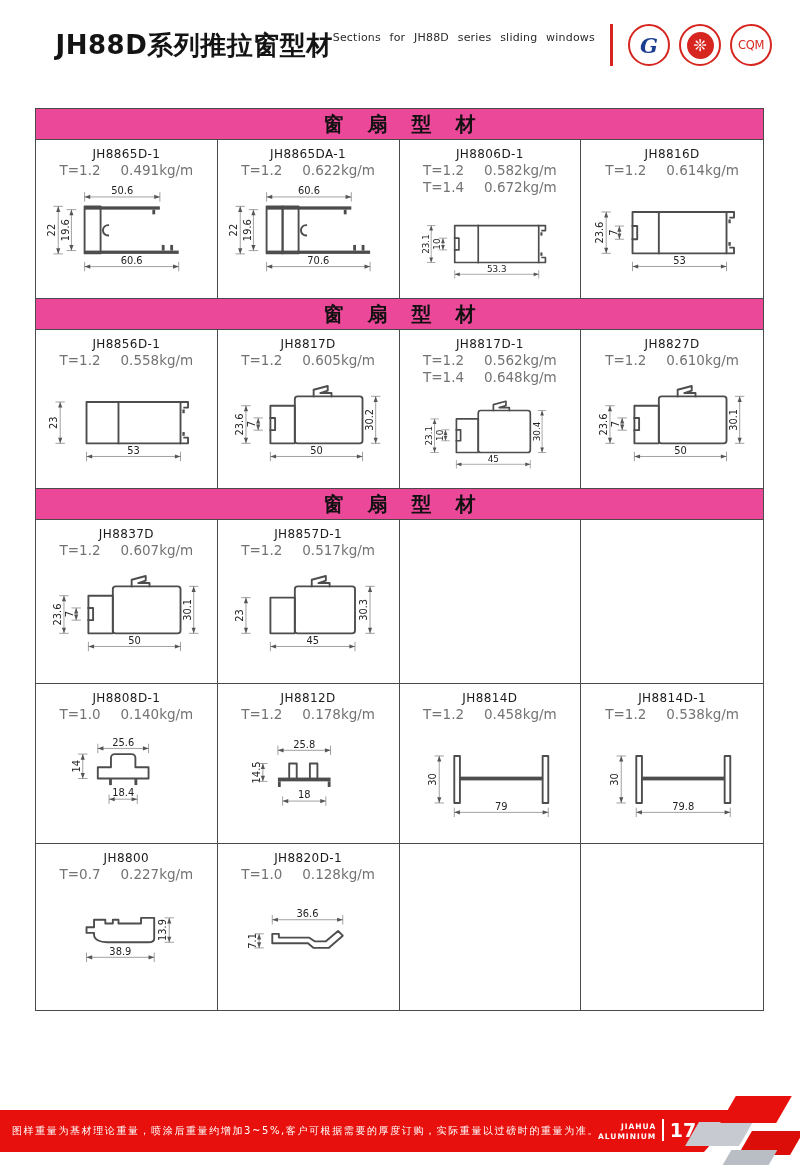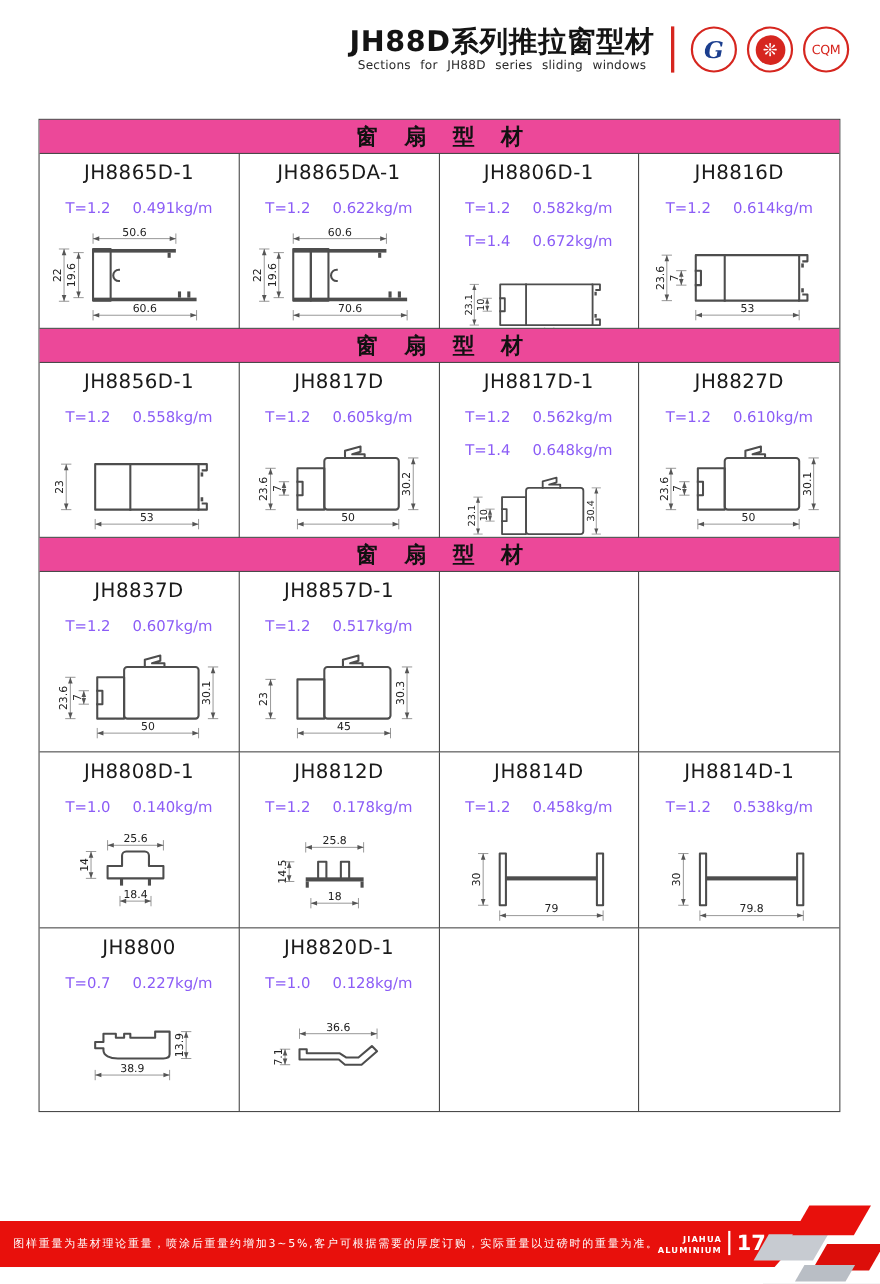--- a/index.html
+++ b/index.html
@@ -1,41 +1,41 @@
 <!DOCTYPE html>
 <html><head>
 <meta charset="utf-8">
 <style>
   html,body{margin:0;padding:0;background:#e9e9e9}
   .page{position:relative;width:800px;height:1167px;background:#ffffff;overflow:hidden;
         font-family:"DejaVu Sans","Liberation Sans",sans-serif;color:#1a1a1a}
 
   
   .hdr{position:absolute;top:24px;left:0;width:772px;display:flex;justify-content:flex-end;align-items:center;gap:9px}
-  .titles{display:flex;flex-direction:column;align-items:center;line-height:1.1}
+  .titles{display:flex;flex-direction:row;line-height:1.1}
   .t1{font-size:26px;font-weight:bold;color:#141414;letter-spacing:.5px;white-space:nowrap}
   .t2{font-size:11px;color:#2a2a2a;word-spacing:5px;letter-spacing:.2px;margin-top:1px;white-space:nowrap}
   .vbar{width:3px;height:42px;background:#d6261f;margin:0 6px}
   .logo{width:42px;height:42px;border-radius:50%;box-sizing:border-box;display:flex;align-items:center;justify-content:center;flex:0 0 auto}
   .l1{border:2.5px solid #d6261f;color:#1b3e8e;font-size:21px;font-weight:bold;font-style:italic;font-family:"DejaVu Serif","Liberation Serif",serif}
   .l2{border:2.5px solid #d6261f}
   .l2 .disc{width:27px;height:27px;border-radius:50%;background:#d6261f;color:#fff;display:flex;align-items:center;justify-content:center;font-size:16px}
   .l3{border:2.5px solid #d6261f;color:#d6261f;font-weight:normal;font-size:11.5px;letter-spacing:-.3px}
 
   
   .tbl{position:absolute;left:35px;top:108px;width:729px;border:1.5px solid #4a4a4a;box-sizing:border-box}
   .sec-hdr{height:30px;background:#ec4899;border-bottom:1px solid #4a4a4a;display:flex;align-items:center;justify-content:center;
            font-size:20px;font-weight:bold;color:#111;letter-spacing:24px;text-indent:24px;white-space:nowrap}
   .row{display:grid;grid-template-columns:1fr 1fr 1fr 1fr}
   .cell{border-right:1px solid #4a4a4a;border-bottom:1px solid #4a4a4a;text-align:center;padding-top:7px;overflow:hidden;box-sizing:content-box}
   .cell:nth-child(4){border-right:none}
   .s0 .cell{height:151px}.s1 .cell{height:151px}.s2 .cell{height:156px}.s3 .cell{height:152px}.s4 .cell{height:159px}
   .s4 .cell{border-bottom:none}
-  .code{font-size:18px;letter-spacing:.4px;color:#1a1a1a}
-  .spec{display:flex;justify-content:center;gap:20px;font-size:13.5px;color:#8b5cf6;margin-top:14px}
+  .code{font-size:12px;letter-spacing:.4px;color:#1a1a1a}
+  .spec{display:flex;justify-content:center;gap:20px;font-size:13.5px;color:#737373;margin-top:1px}
   svg.draw{margin-top:2px}
 
   
   .pf{fill:none;stroke:#4d4d4d;stroke-width:2;stroke-linejoin:round;stroke-linecap:square}
   .pff{fill:#4d4d4d;stroke:none}
   .dl{stroke:#707070;stroke-width:.7;fill:none}
   .ar{fill:#555}
   .dt{font-size:10.5px;fill:#222}
 
   

